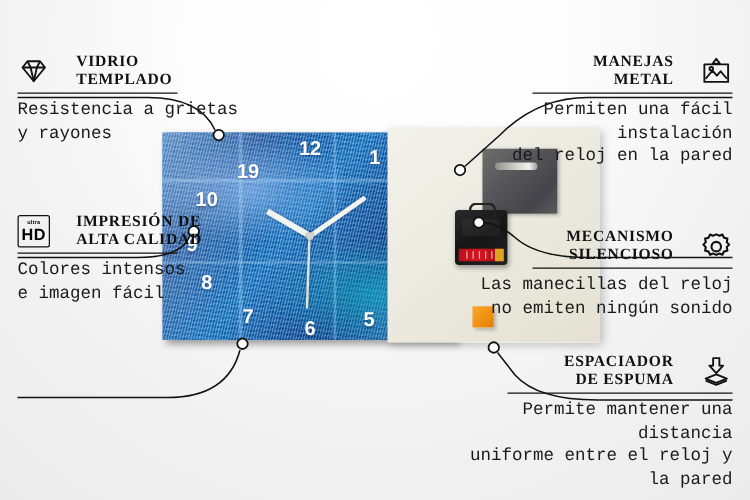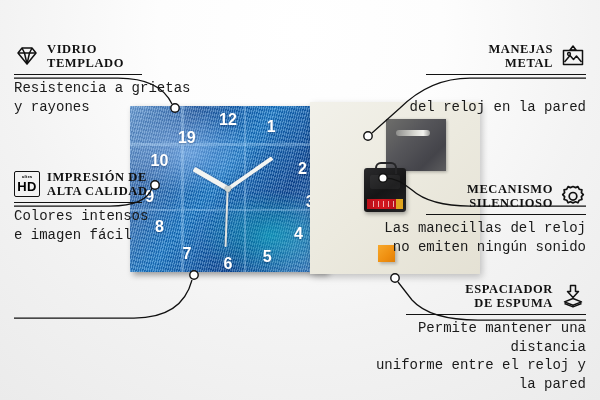--- a/index.html
+++ b/index.html
@@ -22,20 +22,21 @@
   #clock-panel{
     left:130px;top:106px;width:196px;height:166px;
     background:
       radial-gradient(ellipse 60% 45% at 72% 78%, rgba(12,190,205,.55) 0%, rgba(12,190,205,0) 60%),
       radial-gradient(ellipse 55% 40% at 30% 28%, rgba(150,200,255,.55) 0%, rgba(150,200,255,0) 62%),
       repeating-linear-gradient(104deg, rgba(255,255,255,.20) 0px, rgba(255,255,255,.20) 1px, rgba(0,0,0,.12) 1px, rgba(0,0,0,.12) 2.2px),
       repeating-linear-gradient(6deg, rgba(255,255,255,.10) 0px, rgba(255,255,255,.10) 2px, rgba(0,40,120,.10) 2px, rgba(0,40,120,.10) 4px),
       linear-gradient(128deg,#1f6fc4 0%,#1456a8 22%,#1b7fd0 45%,#0f4d9e 68%,#1769bd 100%);
     box-shadow:3px 3px 6px rgba(0,0,0,.38);
     overflow:hidden;
+    padding-left:40px;
   }
   #clock-panel .grid-line{position:absolute;background:rgba(190,225,255,.30);}
   #clock-panel .gl-v1{left:26%;top:0;width:3px;height:100%;}
   #clock-panel .gl-v2{left:58%;top:0;width:2px;height:100%;}
   #clock-panel .gl-h1{left:0;top:22%;width:100%;height:3px;}
   #clock-panel .gl-h2{left:0;top:62%;width:100%;height:2px;}
   #clock-panel .sheen{
     position:absolute;left:0;top:0;width:100%;height:100%;
     background:linear-gradient(118deg, rgba(255,255,255,.30) 0%, rgba(255,255,255,0) 38%, rgba(255,255,255,0) 72%, rgba(255,255,255,.16) 100%);
   }
@@ -92,21 +93,21 @@
 
   
   #wires{position:absolute;left:0;top:0;width:600px;height:400px;pointer-events:none;}
   #wires path{fill:none;stroke:#111111;stroke-width:1.25;}
   #wires circle{fill:#ffffff;stroke:#111111;stroke-width:1.4;}
 
   
   .callout{position:absolute;width:215px;}
   .callout.left{text-align:left;}
   .callout.right{text-align:right;}
-  .cal-head{display:flex;align-items:center;gap:7px;}
+  .cal-head{display:flex;align-items:flex-end;gap:21px;}
   .callout.right .cal-head{flex-direction:row-reverse;}
   .cal-title{
     font-family:"Liberation Serif", serif;font-weight:700;
     font-size:12.5px;line-height:1.12;letter-spacing:.6px;color:#111111;
     text-transform:uppercase;
   }
   .cal-rule{height:1.3px;background:#121212;margin:4px 0 4px 0;}
   .cal-sub{
     font-family:Liberation Mono, monospace;font-size:14px;line-height:1.32;color:#1a1a1a;
   }
@@ -243,21 +244,21 @@
             <circle cx="9" cy="10" r="1.4"></circle>
           </g>
         </svg>
       </span>
       <span class="cal-title">
         <span>MANEJAS</span><br><span>METAL</span>
       </span>
     </div>
     <div class="cal-rule" style="width:160px;margin-left:55px;"></div>
     <div class="cal-sub">
-      <br><span>del reloj en la pared</span>
+      <span>Permiten una fácil instalación</span><br><span>del reloj en la pared</span>
     </div>
   </div>
 
   <div class="callout right" style="left:371px;top:170px;margin-top:12px;">
     <div class="cal-head" style="justify-content:flex-start;">
       <span class="icon-box">
         <svg width="26" height="25" viewBox="0 0 26 25">
           <g fill="none" stroke="#111" stroke-width="1.7" stroke-linejoin="round" stroke-linecap="round">
             <path d="M13,2.5 l2.6,1.1 2.3,-1.0 1.3,2.6 2.7,0.7 -0.5,2.8 1.9,2.0 -1.9,2.0 0.5,2.8 -2.7,0.7 -1.3,2.6 -2.3,-1.0 -2.6,1.1 -2.6,-1.1 -2.3,1.0 -1.3,-2.6 -2.7,-0.7 0.5,-2.8 -1.9,-2.0 1.9,-2.0 -0.5,-2.8 2.7,-0.7 1.3,-2.6 2.3,1.0 Z"></path>
             <circle cx="13" cy="12.3" r="3.8"></circle>

